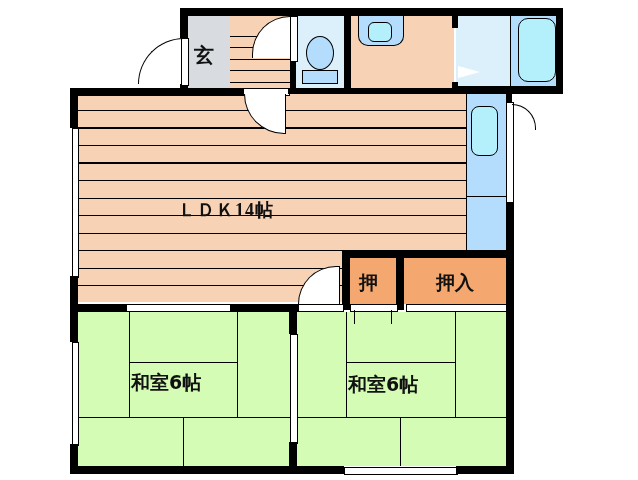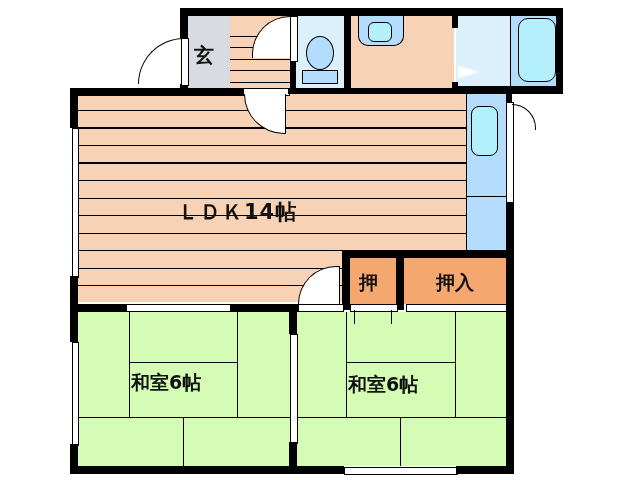--- a/index.html
+++ b/index.html
@@ -55,21 +55,21 @@
   <div class="wall" style="left:452px;top:86px;width:111px;height:8px;"></div>
   <div class="wall" style="left:351px;top:88px;width:101px;height:6px;"></div>
 
   <div class="window" style="left:181px;top:38px;width:6px;height:46px;"></div>
   <div class="abs" style="left:138px;top:38px;width:46px;height:46px;border-top:1px solid #000;border-left:1px solid #000;border-radius:46px 0 0 0;"></div>
 
   <div class="window" style="left:290px;top:16px;width:6px;height:44px;"></div>
   <div class="door-arc abs" style="left:252px;top:16px;width:38px;height:42px;border-top:1px solid #000;border-left:1px solid #000;border-radius:40px 0 0 0;"></div>
 
   <div class="abs floor-wood" style="left:78px;top:94px;width:388px;height:208px;"></div>
-  <div class="label" style="left:178px;top:198px;font-size:21px;letter-spacing:1px;">ＬＤＫ14帖</div>
+  <div class="label" style="left:178px;top:198px;font-size:18px;letter-spacing:1px;font-family:Liberation Serif, serif;">ＬＤＫ14帖</div>
 
   <div class="window" style="left:242px;top:88px;width:46px;height:6px;"></div>
   <div class="door-arc abs" style="left:244px;top:94px;width:42px;height:40px;border-bottom:1px solid #000;border-left:1px solid #000;border-right:1px solid #000;border-radius:0 0 0 42px;"></div>
 
   <div class="abs" style="left:466px;top:94px;width:40px;height:156px;background:#b4dcfc;border-left:1px solid #000;"></div>
   <div class="abs" style="left:471px;top:106px;width:27px;height:50px;background:#b4f0fc;border:1px solid #000;border-radius:8px;"></div>
   <div class="tline" style="left:466px;top:196px;width:40px;height:1px;"></div>
 
   <div class="wall" style="left:70px;top:88px;width:174px;height:8px;"></div>
   <div class="wall" style="left:288px;top:88px;width:60px;height:6px;"></div>

